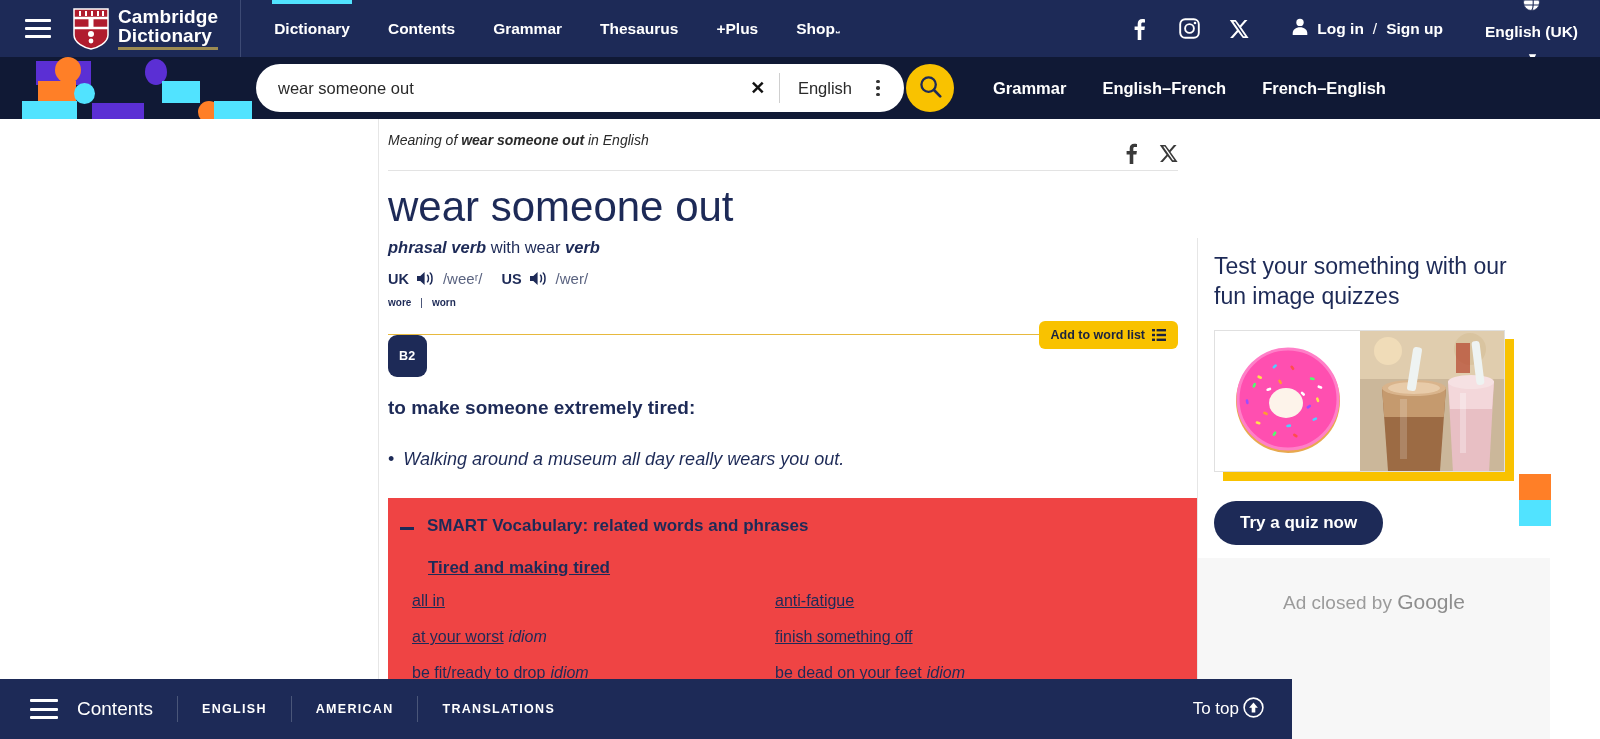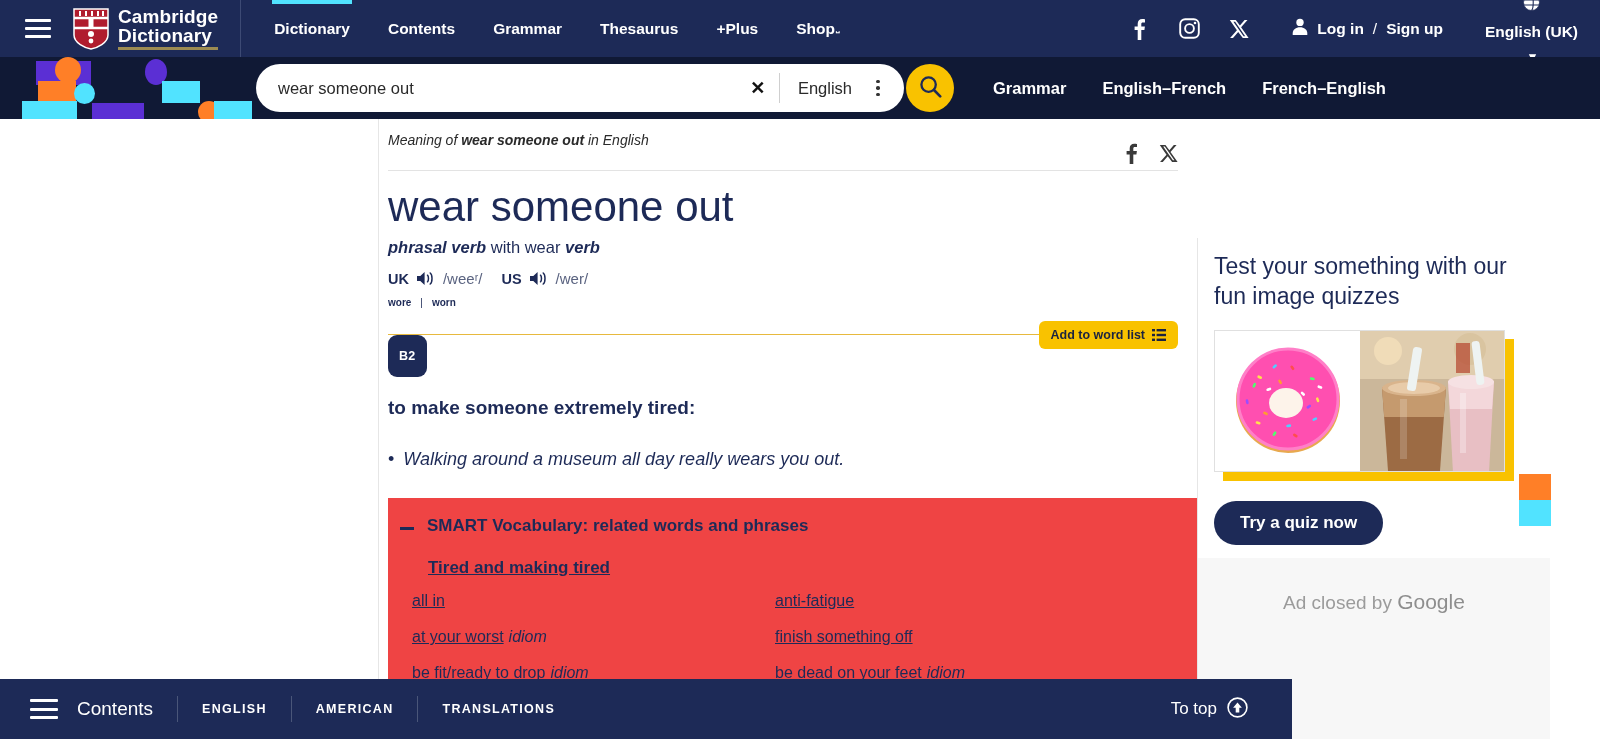--- a/index.html
+++ b/index.html
@@ -160,21 +160,21 @@
     position: absolute; left: 0; top: 679px; width: 1292px; height: 60px;
     background: #1d2a57; display: flex; align-items: center;
   }
   .f-ham { width: 28px; height: 20px; margin-left: 30px; display: flex; flex-direction: column;
     justify-content: space-between; cursor: pointer; }
   .f-ham span { display: block; height: 3px; background: #fff; border-radius: 1px; }
   .f-contents { color: #fff; font-size: 19px; margin-left: 19px; cursor: pointer; }
   .f-sep { width: 1px; height: 26px; background: #4a5679; margin: 0 0 0 24px; }
   .f-tab { color: #fff; font-size: 12.5px; font-weight: 700; letter-spacing: 1.3px;
     padding: 0 24px; cursor: pointer; white-space: nowrap; }
-  .f-right { margin-left: auto; display: flex; align-items: center; gap: 10px; padding-right: 44px; cursor: pointer; }
+  .f-right { margin-left: auto; display: flex; align-items: center; gap: 4px; padding-right: 28px; cursor: pointer; }
   .f-totop { color: #fff; font-size: 17px; }
 </style>
 </head>
 <body>
 
 <div class="page">
 
   <div class="topnav">
     <div class="hamburger">
       <span></span>

